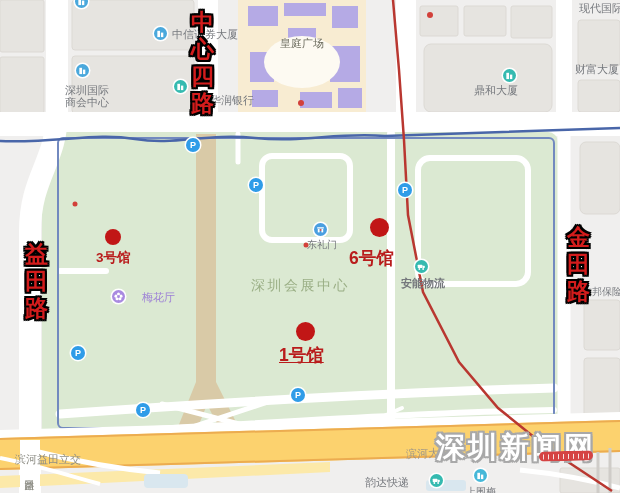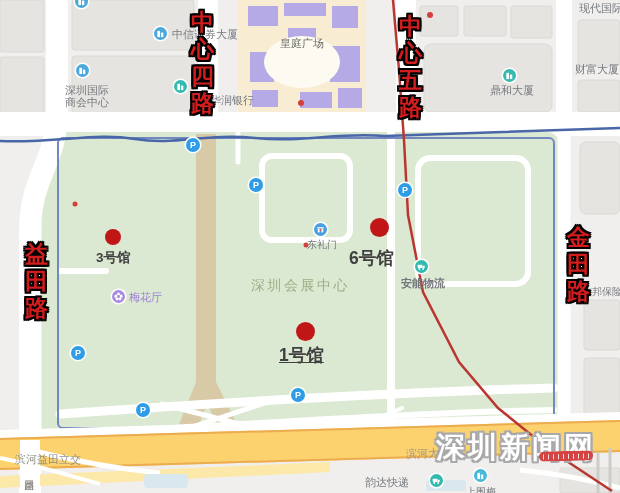--- a/index.html
+++ b/index.html
@@ -19,31 +19,31 @@
   .p-icon{position:absolute;z-index:4;width:14px;height:14px;border-radius:50%;background:#2f9ce8;
     color:#fff;font-size:9px;font-weight:bold;display:flex;align-items:center;justify-content:center;
     box-shadow:0 0 0 1.5px #fff;}
   
   .vroad{position:absolute;z-index:6;width:28px;font-size:23px;font-weight:800;line-height:27px;
     text-align:right;color:#d31c1c;word-break:break-all;
     text-shadow:-2px -2px 0 #000,2px -2px 0 #000,-2px 2px 0 #000,2px 2px 0 #000,
                 -2px 0 0 #000,2px 0 0 #000,0 -2px 0 #000,0 2px 0 #000;}
   
   .hall-dot{position:absolute;z-index:5;border-radius:50%;background:#c11616;}
-  .hall-label{position:absolute;z-index:5;font-weight:700;color:#404040;white-space:nowrap;}
+  .hall-label{position:absolute;z-index:5;font-weight:700;color:#b91c1c;white-space:nowrap;}
   
   .wm{position:absolute;z-index:8;font-weight:700;color:#fff;white-space:nowrap;
     text-shadow:-2px -2px 0 #a8a8a8,2px -2px 0 #a8a8a8,-2px 2px 0 #a8a8a8,2px 2px 0 #a8a8a8,
                 -2px 0 0 #b0b0b0,2px 0 0 #b0b0b0,0 -2px 0 #b0b0b0,0 2px 0 #b0b0b0;}
   .wm-badge{position:absolute;z-index:9;width:54px;height:10px;border-radius:5px;background:#d54343;
     transform:rotate(-1.5deg);
     background-image:repeating-linear-gradient(90deg,rgba(255,255,255,.85) 0 1px,rgba(255,255,255,0) 1px 5px);
     background-size:86% 50%;background-repeat:no-repeat;background-position:center;}
   .green-name{font-size:14px;letter-spacing:2.5px;color:#9baf86;}
-  .purple{color:#9d80d6;}
+  .purple{color:#9d80d6;margin-left:13px;}
   .vert{writing-mode:vertical-rl;text-orientation:upright;}
 </style>
 </head>
 <body>
 
 <div id="map">
 
   <svg class="base" width="620" height="493" viewBox="0 0 620 493">
     <rect width="620" height="493" fill="#f0efee"></rect>
 
@@ -233,36 +233,35 @@
       <i style="font-style:normal">P</i>
     </span>
   <span class="p-icon" style="left:291px;top:388px;">
       <i style="font-style:normal">P</i>
     </span>
 
   <div class="poi center" style="left:59px;top:84px;width:50px;">深圳国际商会中心</div>
   <div class="poi" style="left:172px;top:28px;">中信证券大厦</div>
   <div class="poi" style="left:170px;top:94px;margin-left:40px;">华润银行</div>
   <div class="poi" style="left:280px;top:37px;color:#6e6e60;">皇庭广场</div>
-  <div class="poi" style="left:490px;top:84px;font-family:Liberation Serif, serif;">鼎和大厦</div>
+  <div class="poi" style="left:474px;top:84px;font-family:Liberation Serif, serif;">鼎和大厦</div>
   <div class="poi" style="left:579px;top:2px;">现代国际</div>
   <div class="poi" style="left:575px;top:63px;">财富大厦</div>
   <div class="poi" style="left:307px;top:239px;font-size:10px;">东礼门</div>
   <div class="poi green-name" style="left:251px;top:279px;">深圳会展中心</div>
   <div class="poi" style="left:401px;top:277px;font-weight:bold;">安能物流</div>
   <div class="poi purple" style="left:129px;top:291px;">梅花厅</div>
   <div class="poi" style="left:582px;top:286px;font-size:10px;">友邦保险</div>
   <div class="poi" style="left:3px;top:453px;color:#8d8d85;margin-left:12px;">滨河益田立交</div>
   <div class="poi" style="left:406px;top:447px;color:#9c9488;transform:rotate(-2deg);">滨河大道</div>
   <div class="poi vert" style="left:23px;top:472px;font-size:10px;color:#8d8d85;height:40px;">益田路</div>
   <div class="poi" style="left:365px;top:476px;">韵达快递</div>
   <div class="poi" style="left:466px;top:486px;font-size:10px;">上围梅</div>
 
   <div class="vroad" style="left:186px;top:9px;">中心四路</div>
-  <div class="vroad" style="left:394px;top:13px;">中心五路</div>
   <div class="vroad" style="left:20px;top:241px;">益田路</div>
   <div class="vroad" style="left:562px;top:224px;">金田路</div>
 
   <span class="hall-dot" style="left:105px;top:229px;width:16px;height:16px;"></span>
   <span class="hall-dot" style="left:370px;top:218px;width:19px;height:19px;"></span>
   <span class="hall-dot" style="left:296px;top:322px;width:19px;height:19px;"></span>
   <div class="hall-label" style="left:96px;top:249px;font-size:13.5px;">3号馆</div>
   <div class="hall-label" style="left:349px;top:246px;font-size:17.5px;">6号馆</div>
   <div class="hall-label" style="left:279px;top:343px;font-size:17.5px;text-decoration:underline;">1号馆</div>
 

